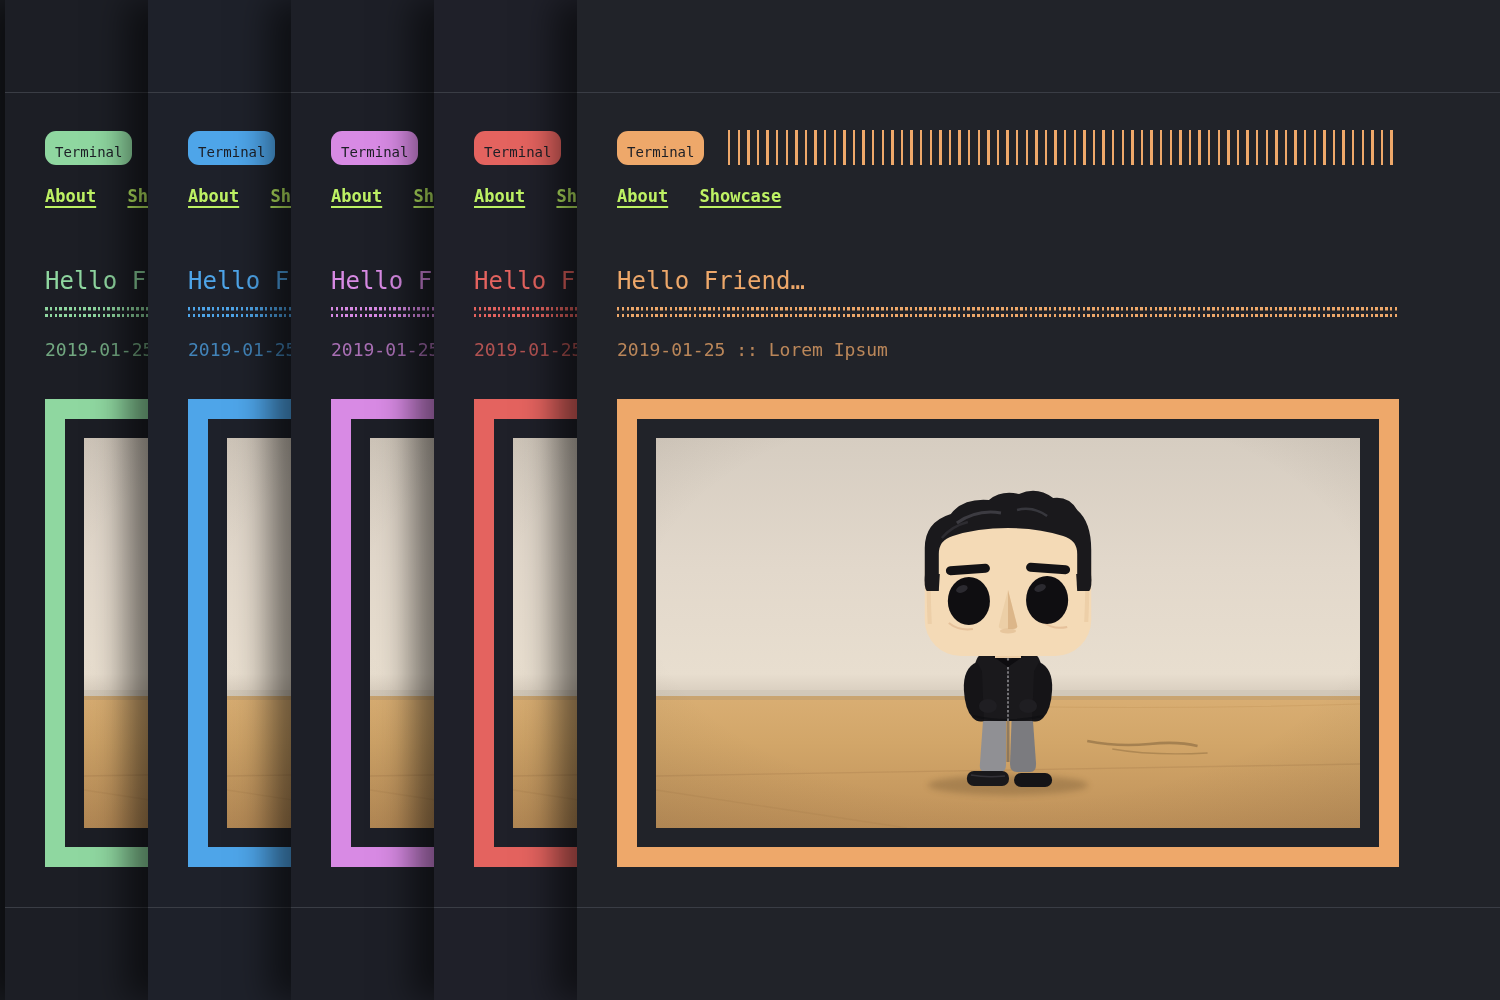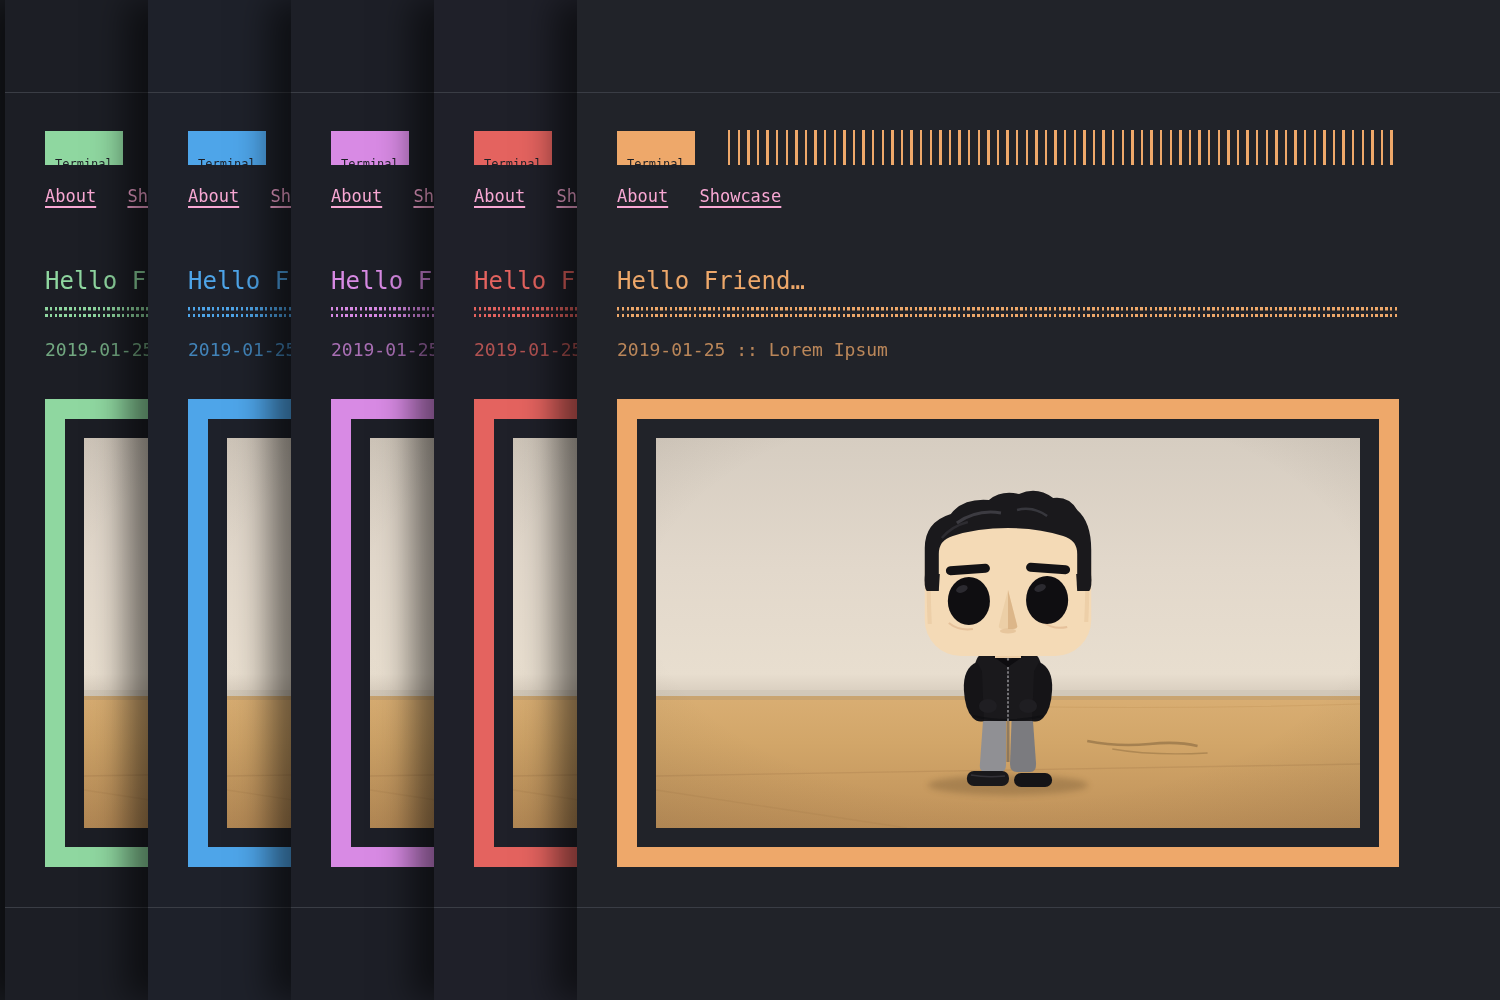--- a/index.html
+++ b/index.html
@@ -12,31 +12,31 @@
   .panel{
     position:absolute;top:0;bottom:0;width:940px;
     background:var(--panel-bg,#1f2127);
     box-shadow:-22px 0 32px rgba(0,0,0,0.52);
   }
   .rule{position:absolute;left:0;right:0;height:1px;background:#3a3d45;}
   .rule-top{top:92px;}
   .rule-bottom{top:907px;}
   .logo{
     position:absolute;left:40px;top:131px;height:34px;line-height:34px;
-    padding:16px 10px;background:var(--accent);color:#1d1f26;
-    font-size:12px;white-space:nowrap;cursor:pointer;
+    padding:4px 10px;background:var(--accent);color:#1d1f26;
+    font-size:14px;white-space:nowrap;cursor:pointer;border-radius:11px;
   }
   .header-bars{
     position:absolute;left:151px;top:130px;width:671px;height:35px;
     background:repeating-linear-gradient(90deg,var(--accent) 0 2.4px,transparent 2.4px 9.6px);
   }
   .site-nav{position:absolute;left:40px;top:186px;font-size:17px;white-space:nowrap;}
   .site-nav a{
-    color:#f9a8d4;text-decoration:underline;text-decoration-thickness:1.5px;
-    text-underline-offset:4px;margin-right:21px;cursor:pointer;
+    color:#bef264;text-decoration:underline;text-decoration-thickness:1.5px;
+    text-underline-offset:4px;margin-right:21px;cursor:pointer;font-weight:bold;
   }
   .post-title{
     position:absolute;left:40px;top:267px;margin:0;
     font-size:24px;font-weight:normal;color:var(--accent);white-space:nowrap;cursor:pointer;
   }
   .dotted-sep{
     position:absolute;left:40px;top:307px;width:782px;height:10px;
     background-image:
       repeating-linear-gradient(90deg,var(--accent) 0 2.5px,transparent 2.5px 4.8px),
       repeating-linear-gradient(90deg,var(--accent) 0 2.5px,transparent 2.5px 4.8px);

